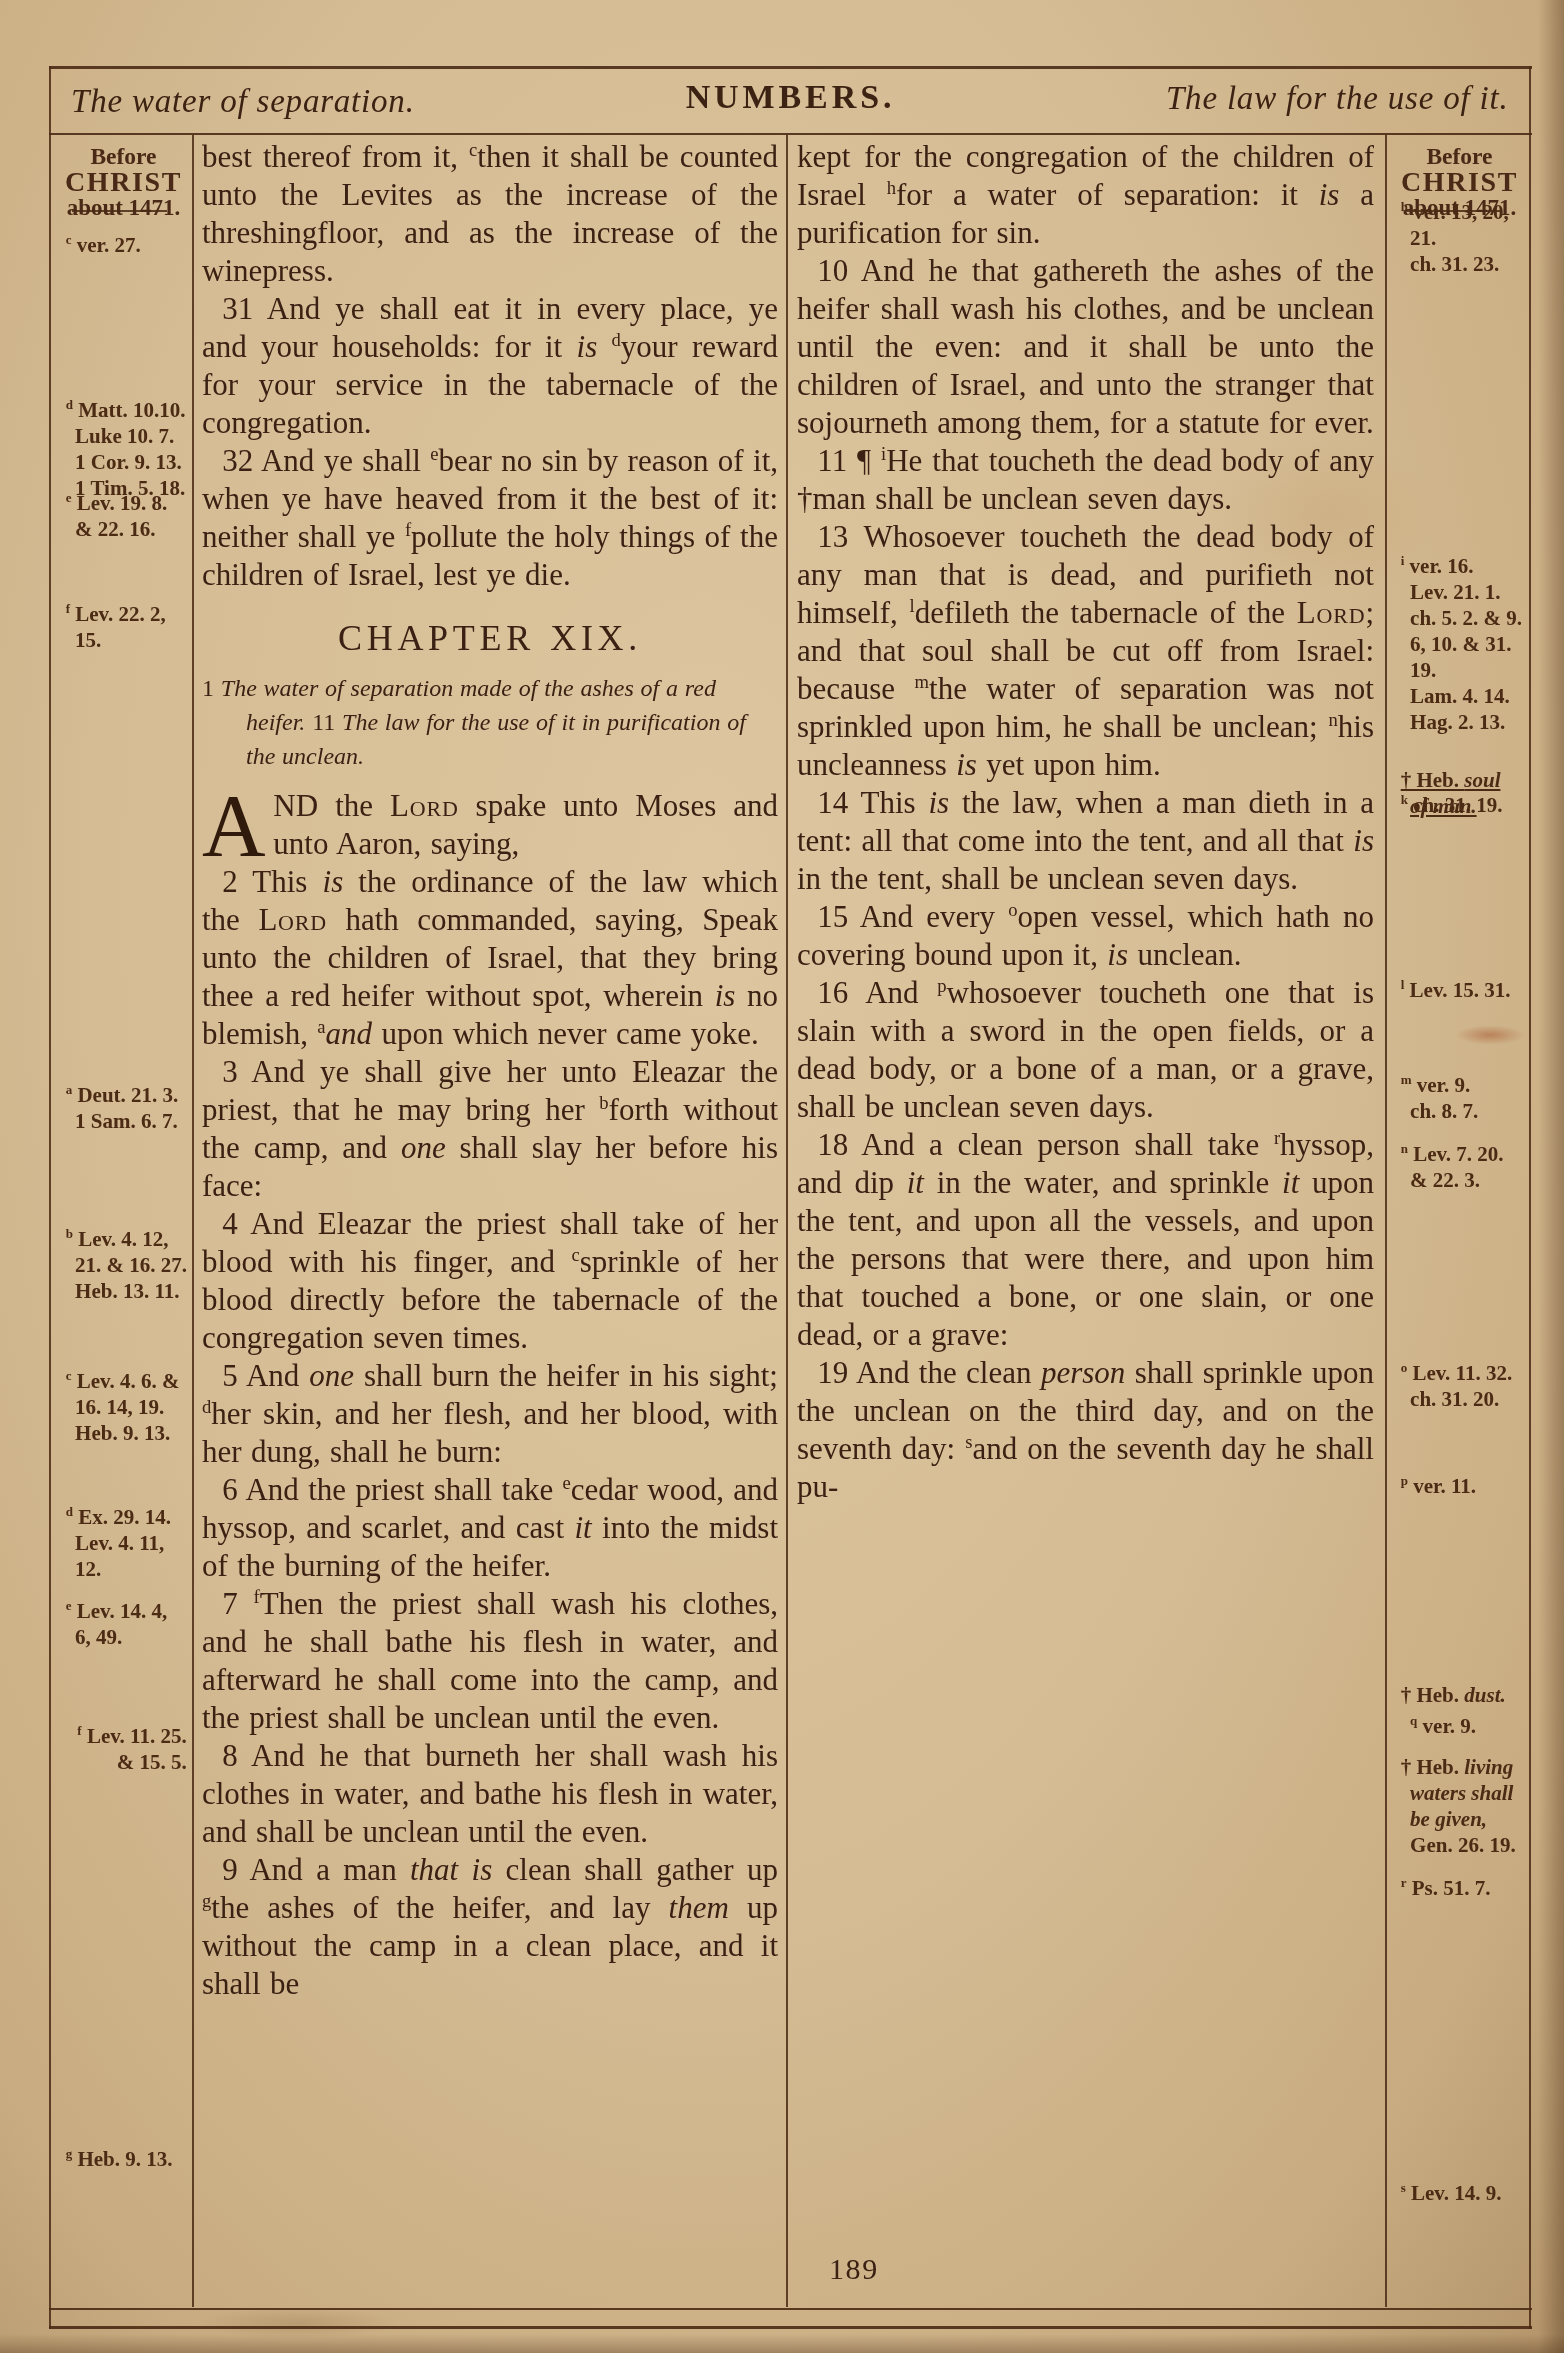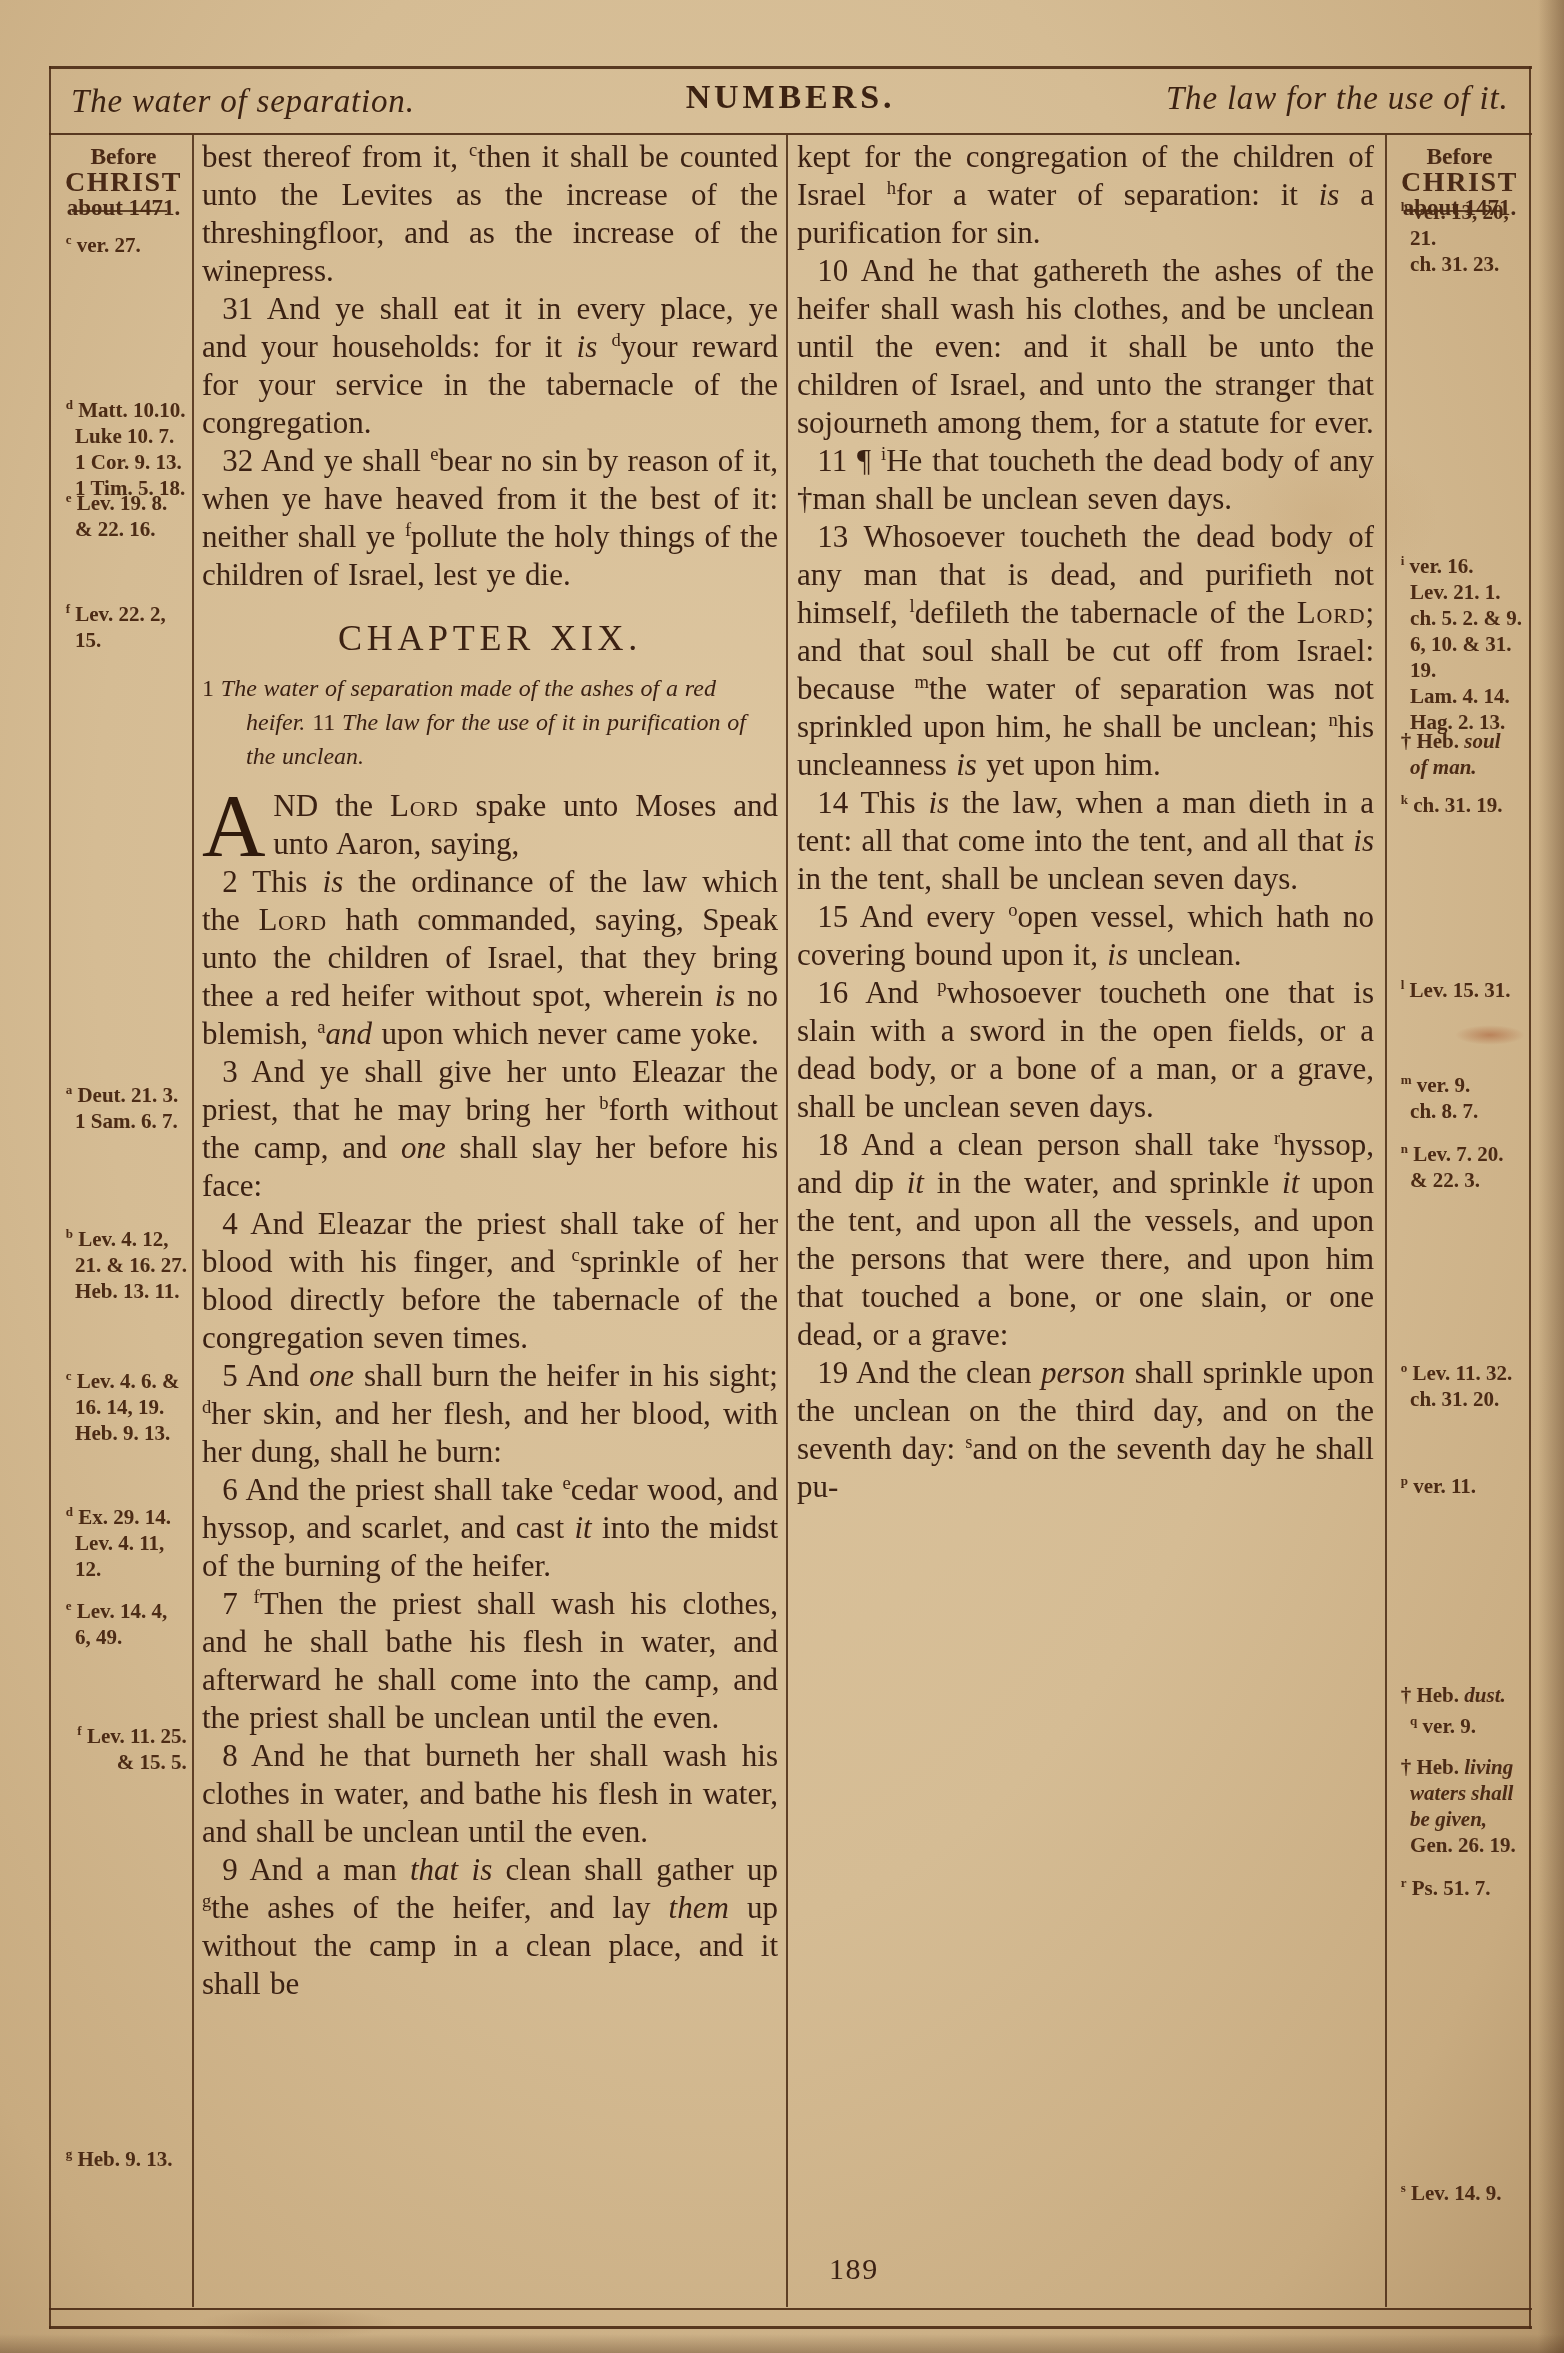--- a/index.html
+++ b/index.html
@@ -161,21 +161,21 @@
         </div>
         <div class="note" style="top: 548px;">
           <div class="nline"><sup>i</sup> ver. 16.</div>
           <div class="nline cont">Lev. 21. 1.</div>
           <div class="nline cont">ch. 5. 2. &amp; 9.</div>
           <div class="nline cont">6, 10. &amp; 31.</div>
           <div class="nline cont">19.</div>
           <div class="nline cont">Lam. 4. 14.</div>
           <div class="nline cont">Hag. 2. 13.</div>
         </div>
-        <div class="note" style="top: 728px;">
+        <div class="note" style="top: 767px; text-decoration: underline;">
           <div class="nline">† Heb. <i>soul</i></div>
           <div class="nline cont"><i>of man.</i></div>
         </div>
         <div class="note" style="top: 787px;">
           <div class="nline"><sup>k</sup> ch. 31. 19.</div>
         </div>
         <div class="note" style="top: 972px;">
           <div class="nline"><sup>l</sup> Lev. 15. 31.</div>
         </div>
         <div class="note" style="top: 1067px;">

